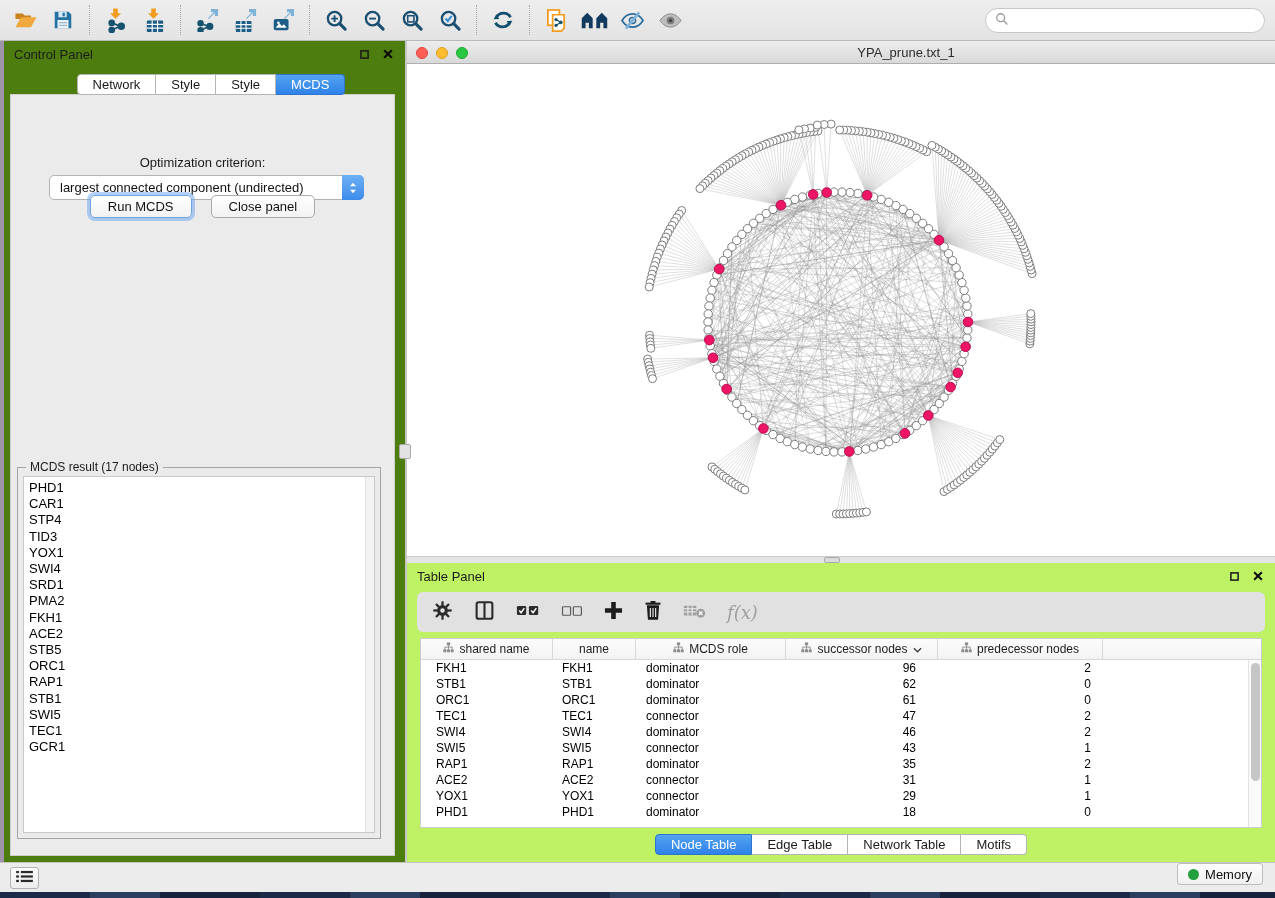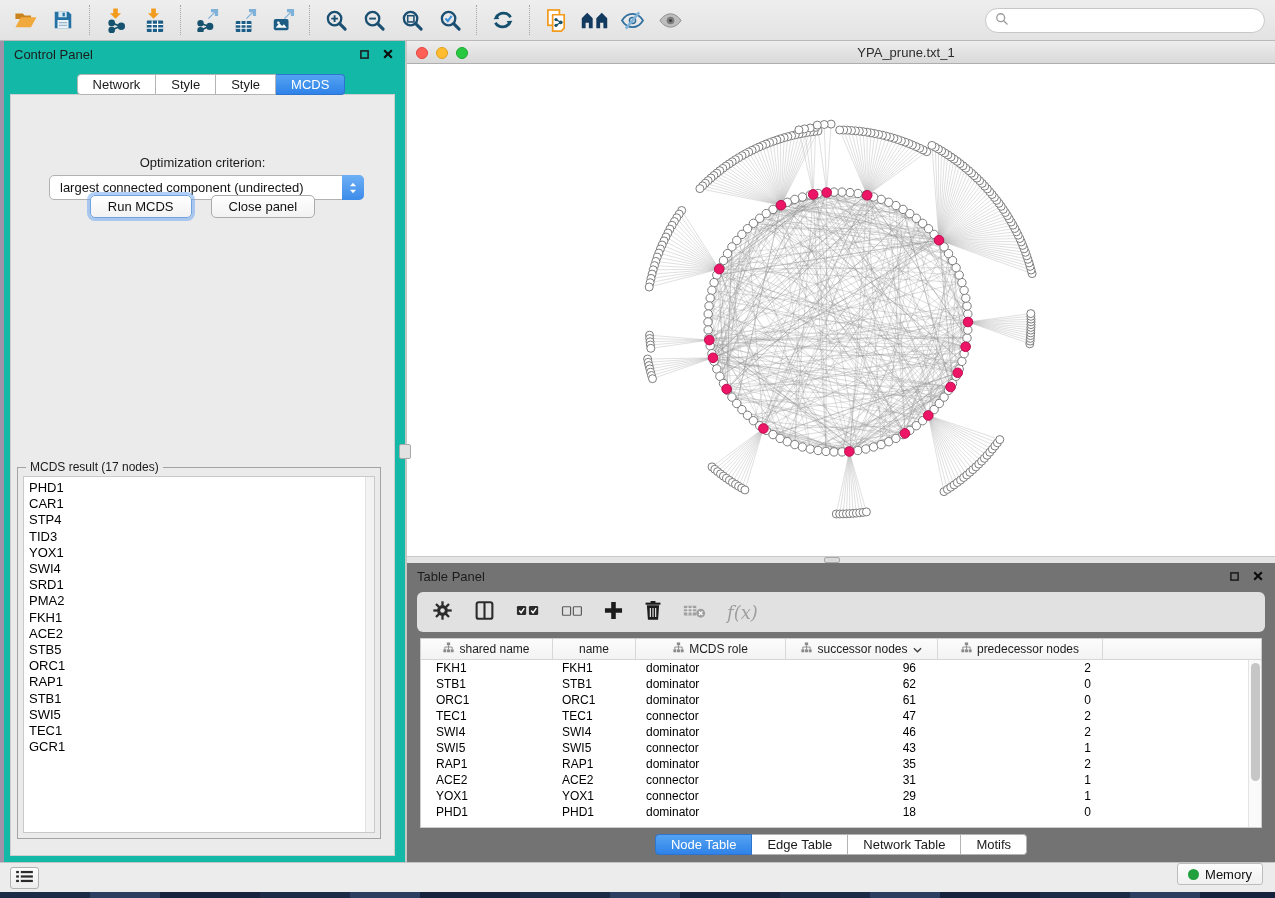--- a/index.html
+++ b/index.html
@@ -17,21 +17,21 @@
   .search-wrap { position:absolute; right:10px; top:8px; width:280px; height:25px;
     background:#fff; border:1px solid #c7c7c7; border-radius:13px; display:flex; align-items:center; padding-left:9px; gap:5px; }
   .search-wrap input { border:none; outline:none; flex:1; height:20px; font-size:13px; background:transparent; font-family:inherit; }
 
   
   .desktop-left { position:absolute; left:0; top:41px; width:4px; height:851px; background:#a094ab; }
   .desktop-bottom { position:absolute; left:0; top:892px; width:1275px; height:6px;
     background:repeating-linear-gradient(90deg,#1b2a47 0 90px,#2b3e60 90px 160px,#17233c 160px 260px); }
 
   
-  .control-panel { position:absolute; left:4px; top:41px; width:401px; height:821px; background:#14b8a6; }
+  .control-panel { position:absolute; left:4px; top:41px; width:401px; height:821px; background:#4d7c0f; }
   .panel-head { position:relative; height:27px; display:flex; align-items:center; padding:0 10px; }
   .panel-title { font-size:13px; color:#1c1c1c; }
   .panel-head-icons { position:absolute; right:10px; top:6px; display:flex; gap:10px; align-items:center; }
   .ph-ic { width:14px; height:14px; display:flex; align-items:center; justify-content:center; cursor:default; }
 
   .cp-tabs { position:absolute; left:0; top:33px; width:100%; display:flex; justify-content:center; z-index:3;padding-left:13px; }
   .seg { height:21px; line-height:19px; padding:0 15px; background:#fff; border:1px solid #b4b4b4; border-left:none;
     font-size:13px; color:#1a1a1a; cursor:default; }
   .seg:first-child { border-left:1px solid #b4b4b4; border-radius:4px 0 0 4px; }
   .seg:last-child { border-radius:0 4px 4px 0; }
@@ -68,21 +68,21 @@
   .lights { position:absolute; left:9px; top:5.5px; display:flex; gap:8px; }
   .light { width:12px; height:12px; border-radius:50%; }
   .light.red { background:#ff5f57; border:1px solid #e2463d; }
   .light.yellow { background:#febc2e; border:1px solid #dfa023; }
   .light.green { background:#28c840; border:1px solid #1da832; }
   .net-title { height:23px; line-height:23px; text-align:center; padding-left:130px; font-size:13px; color:#2c2c2c; }
   .net-canvas { position:absolute; left:0; top:23px; width:868px; height:492px; background:#fff; }
   .net-canvas svg { position:absolute; left:0; top:0; }
 
   
-  .table-panel { position:absolute; left:407px; top:563px; width:868px; height:299px; background:#737373; }
+  .table-panel { position:absolute; left:407px; top:563px; width:868px; height:299px; background:#bef264; }
   .tp-toolbar { position:absolute; left:10px; right:10px; top:29px; height:40px; background:#e1e1e1; border-radius:6px;
     display:flex; align-items:center; gap:21px; padding-left:15px; }
   .tp-ic { display:flex; align-items:center; justify-content:center; cursor:default; }
   .tp-ic.disabled { opacity:.95; }
   .fx-label { font-size:18px; font-style:italic; font-family:"DejaVu Serif","Liberation Serif",serif; color:#9b9b9b; }
 
   .table-wrap { position:absolute; left:13px; right:13px; top:75px; bottom:34px; background:#fff; border:1px solid #cdcdcd; }
   .tbl-header { display:grid; grid-template-columns:132px 83px 150px 152px 165px 1fr; height:21px;
     background:linear-gradient(#fcfcfc,#f3f3f3); border-bottom:1px solid #d6d6d6; }
   .th { display:flex; align-items:center; justify-content:center; gap:5px; font-size:12px; color:#1c1c1c;

